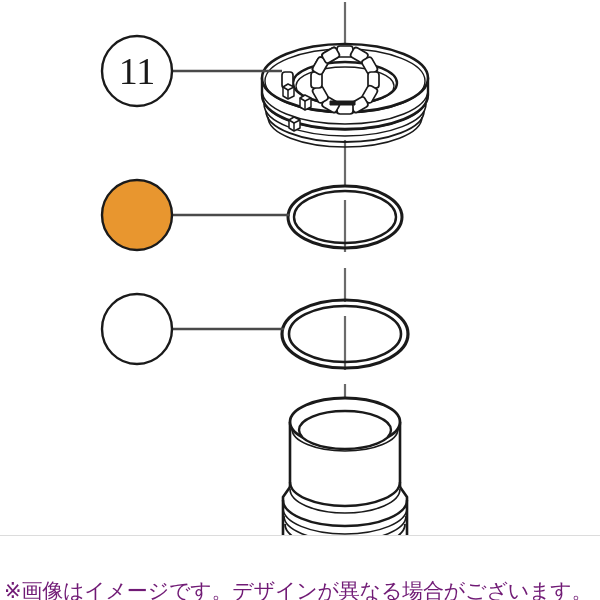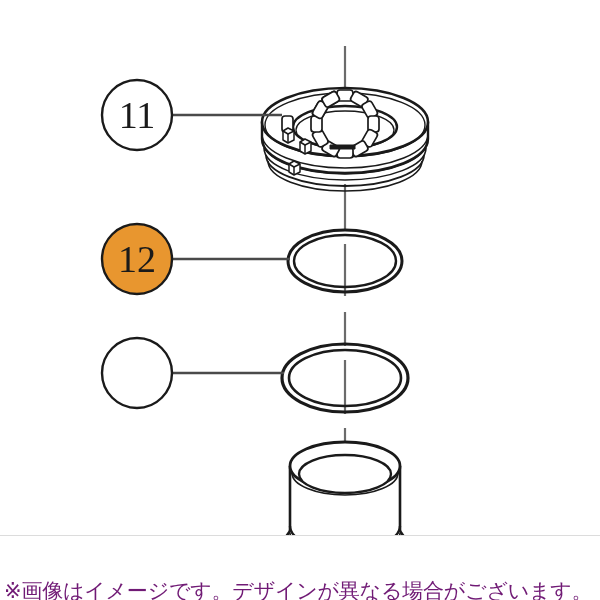--- a/index.html
+++ b/index.html
@@ -18,21 +18,20 @@
     overflow: hidden;
   }
 
   
   #diagram {
     position: absolute;
     left: 0;
     top: 0;
     width: 600px;
     height: 535px;
-    margin-top: 44px;
   }
   #diagram svg {
     display: block;
     width: 600px;
     height: 535px;
   }
 
   
   .callout-label {
     position: absolute;
@@ -219,21 +218,20 @@
 
         <circle cx="137" cy="215" r="35" fill="#e8962f" stroke="#1a1a1a" stroke-width="2.4"></circle>
 
         <circle cx="137" cy="329" r="35" fill="#ffffff" stroke="#1a1a1a" stroke-width="2.4"></circle>
 
       </g>
     </svg>
 
     <div class="callout-label" style="left:102px; top:36px;">11</div>
 
-    <div class="callout-label" style="left:102px; top:180px;">12</div>
 
   </div>
 
   <div id="caption">
     <div class="caption-line">※画像はイメージです。デザインが異なる場合がございます。</div>
   </div>
 
 </div>
 
 </body></html>

